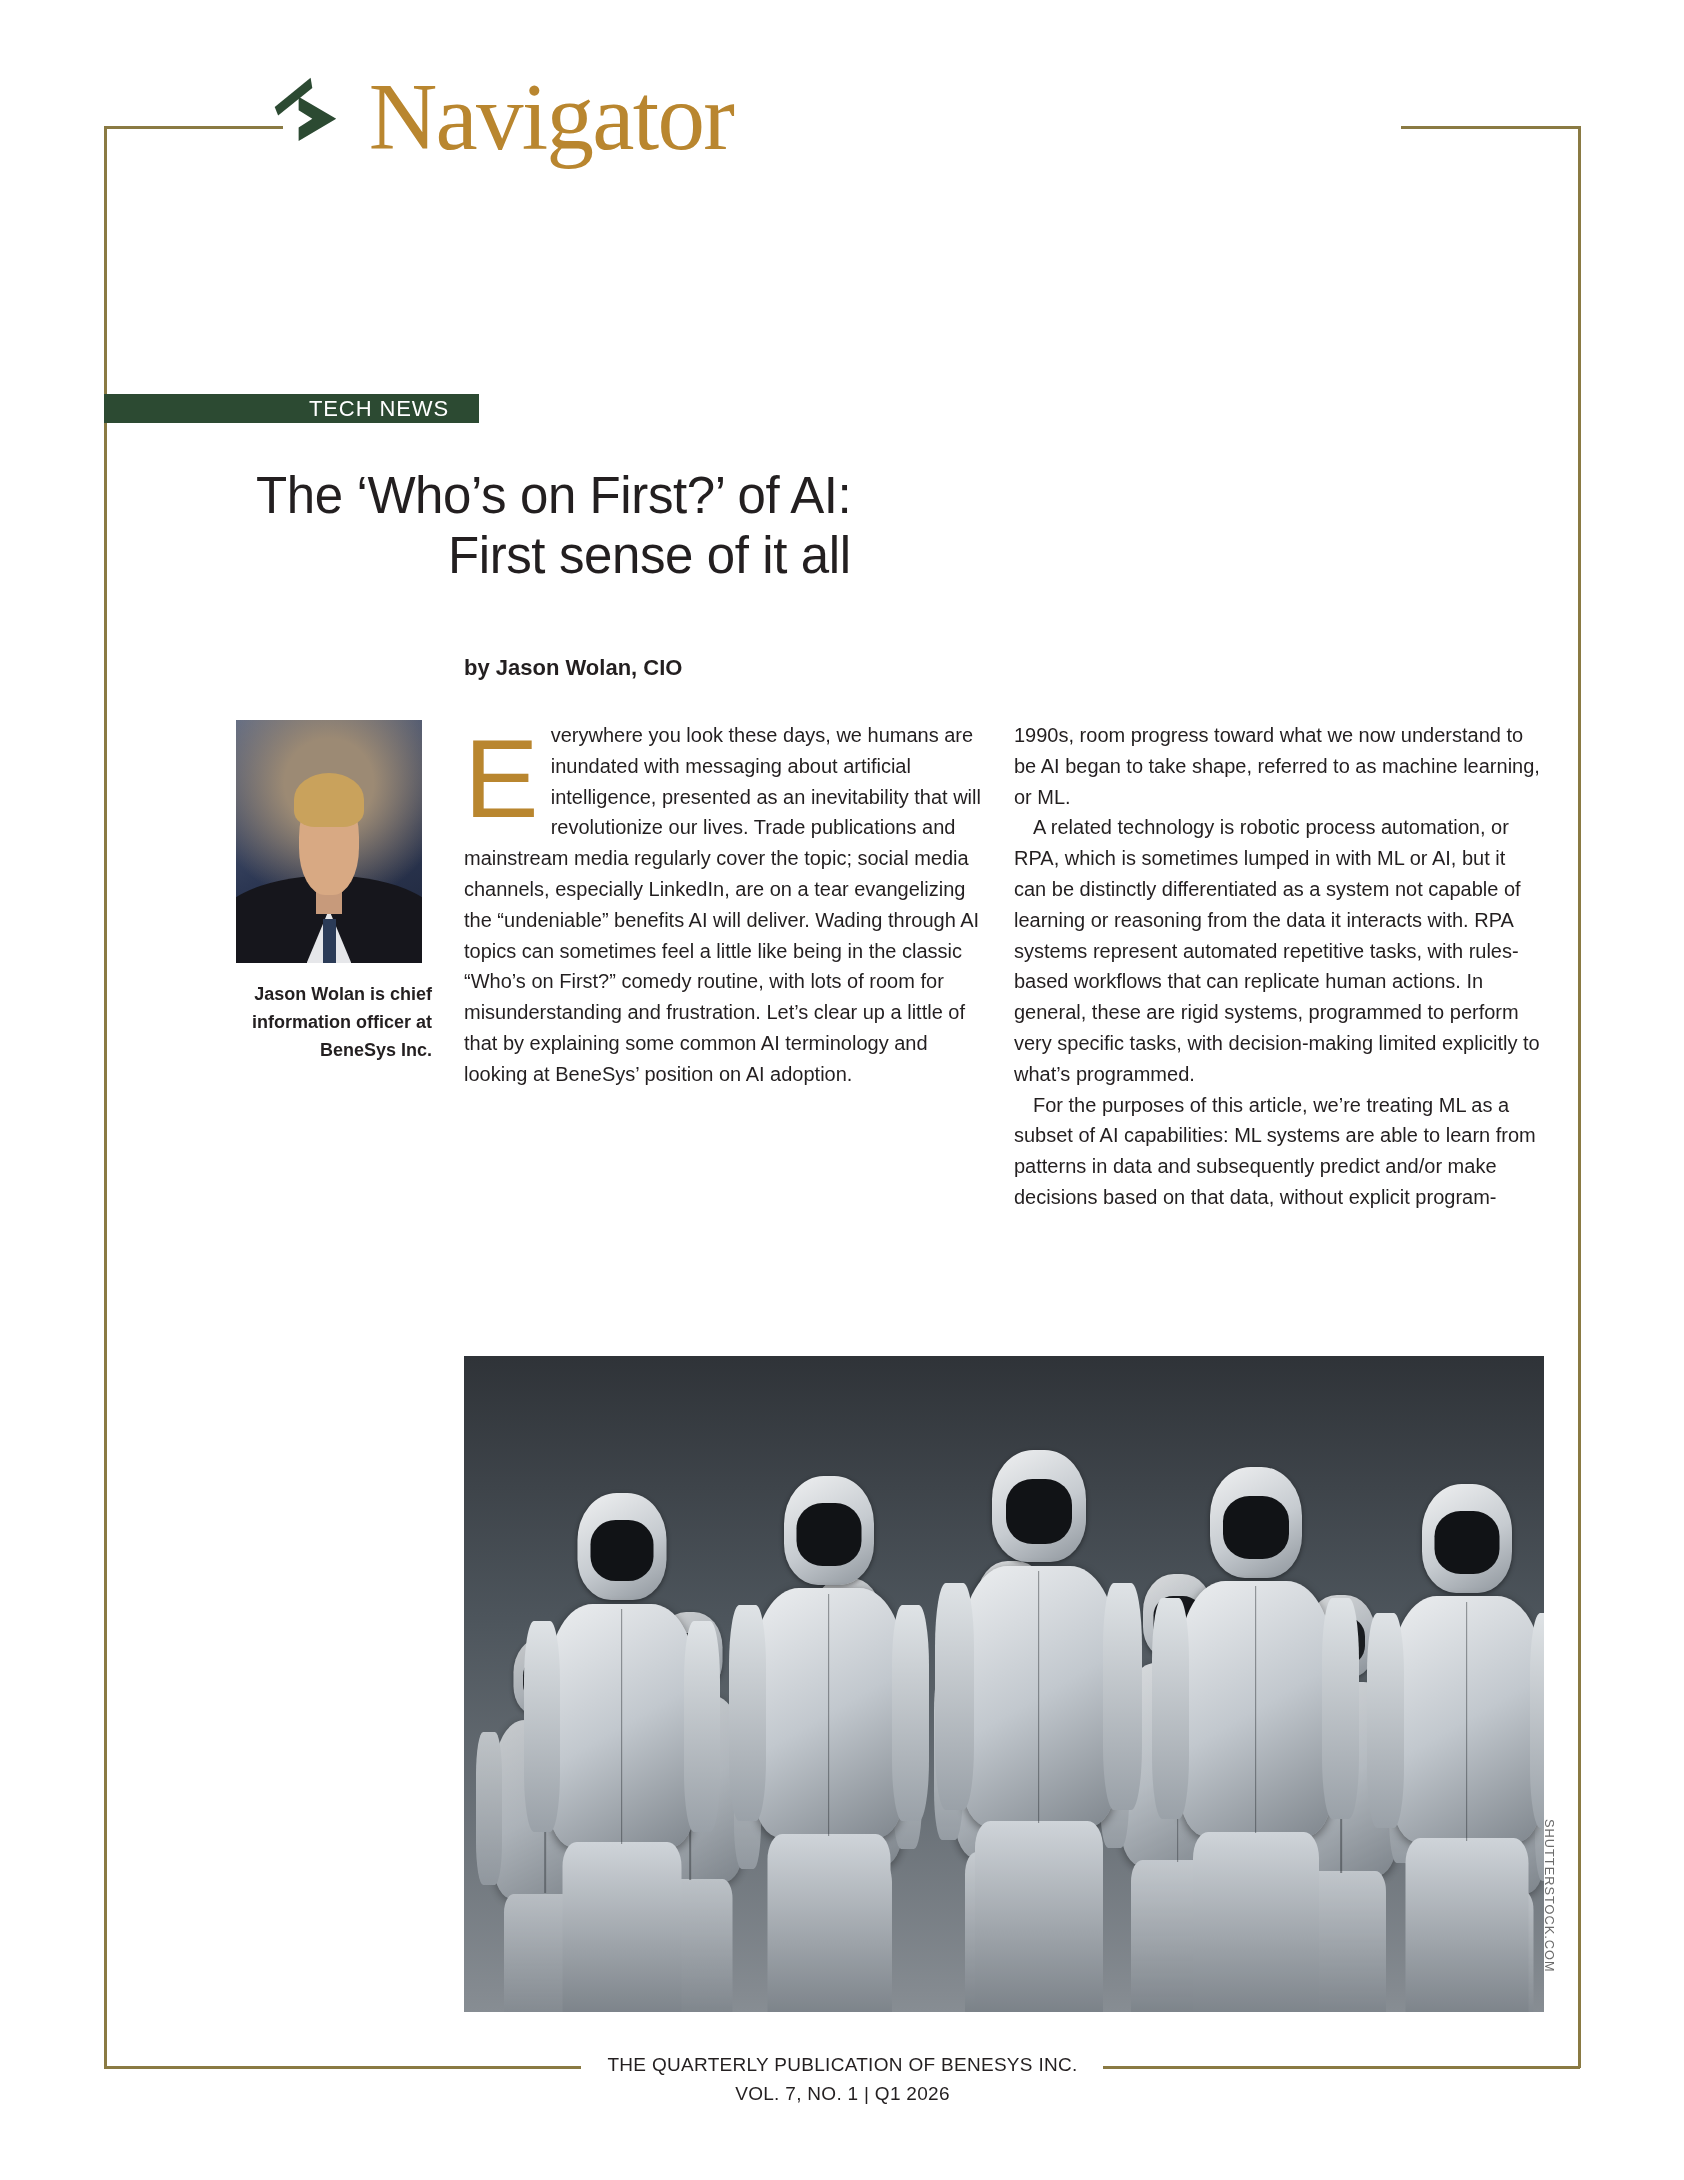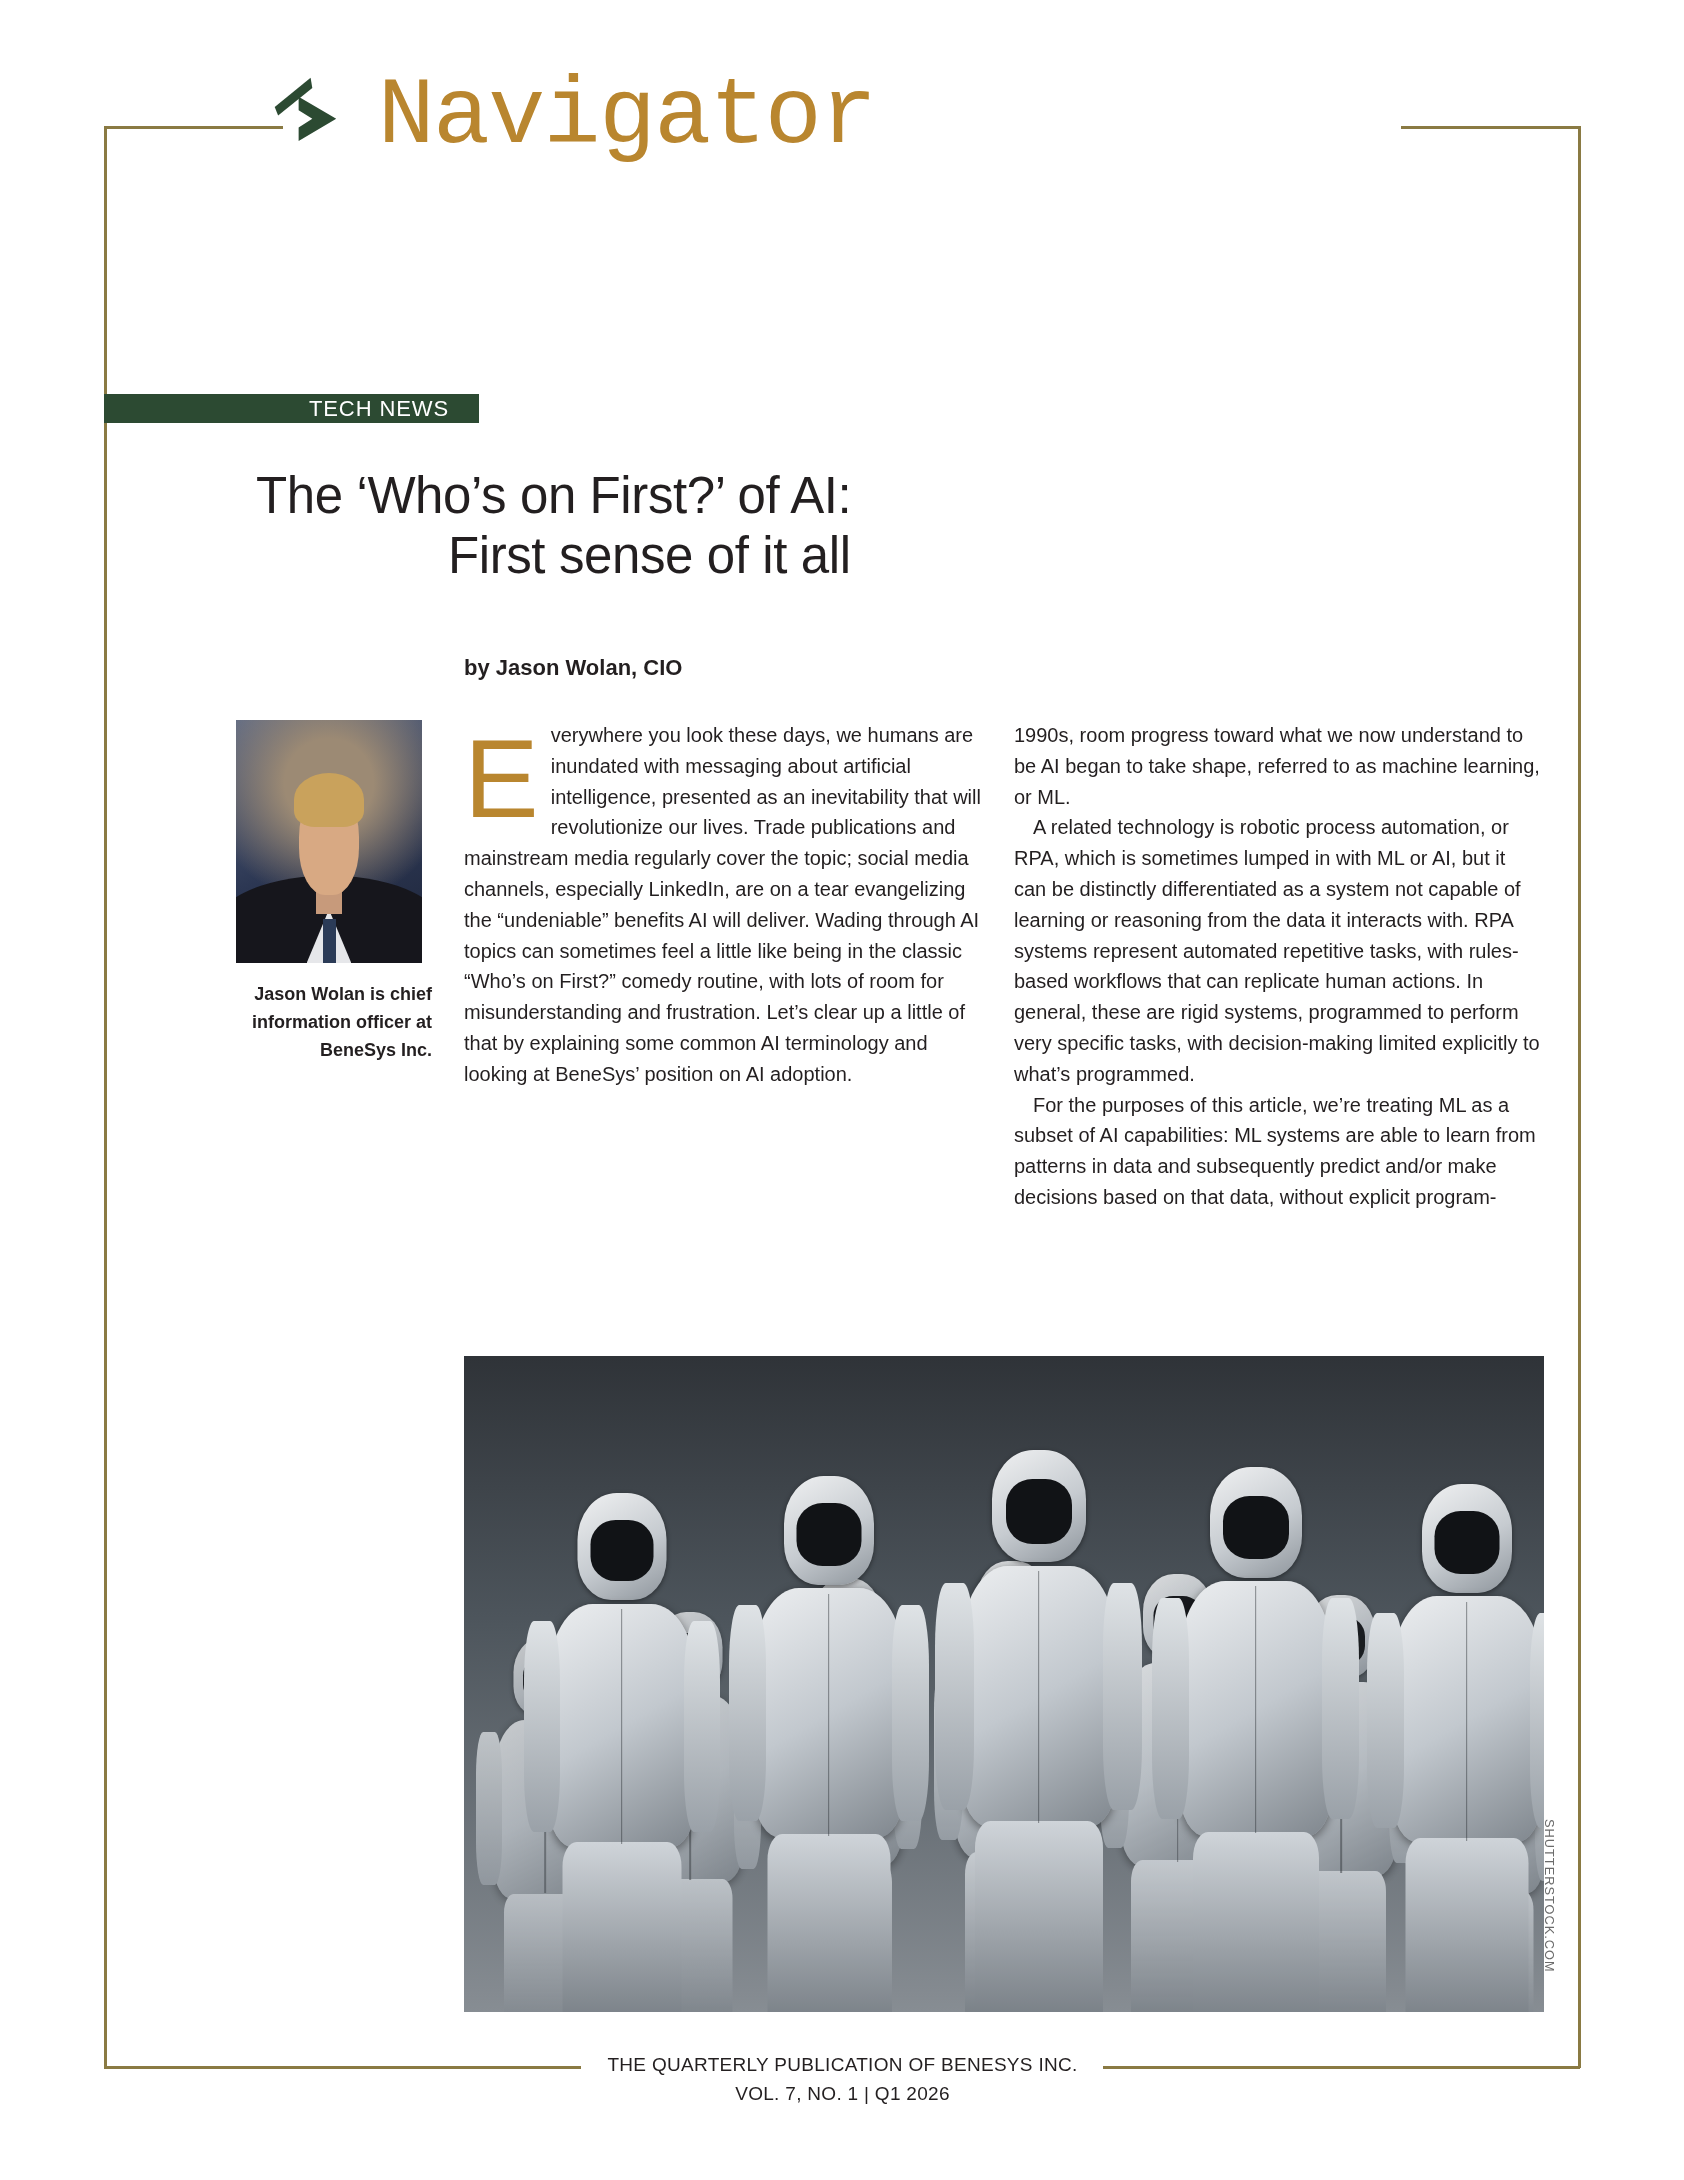--- a/index.html
+++ b/index.html
@@ -107,26 +107,26 @@
   .logo-tm {
     font-family: "DejaVu Sans", sans-serif;
     font-size: 22px;
     color: #5b8a4a;
     vertical-align: super;
     position: relative;
     top: -32px;
     left: 1.7px;
   }
   .logo-nav {
-    font-family: Liberation Mono, monospace;
+    font-family: Liberation Serif, serif;
     font-size: 95px;
     color: #b9862f;
     line-height: 1;
     letter-spacing: -1.7px;
-    margin-left: 9px;
+    margin-left: 0;
   }
 
   
   .tag-bar {
     position: absolute;
     left: 104px;
     top: 394px;
     width: 375px;
     height: 29px;
     background: #2c4a32;

